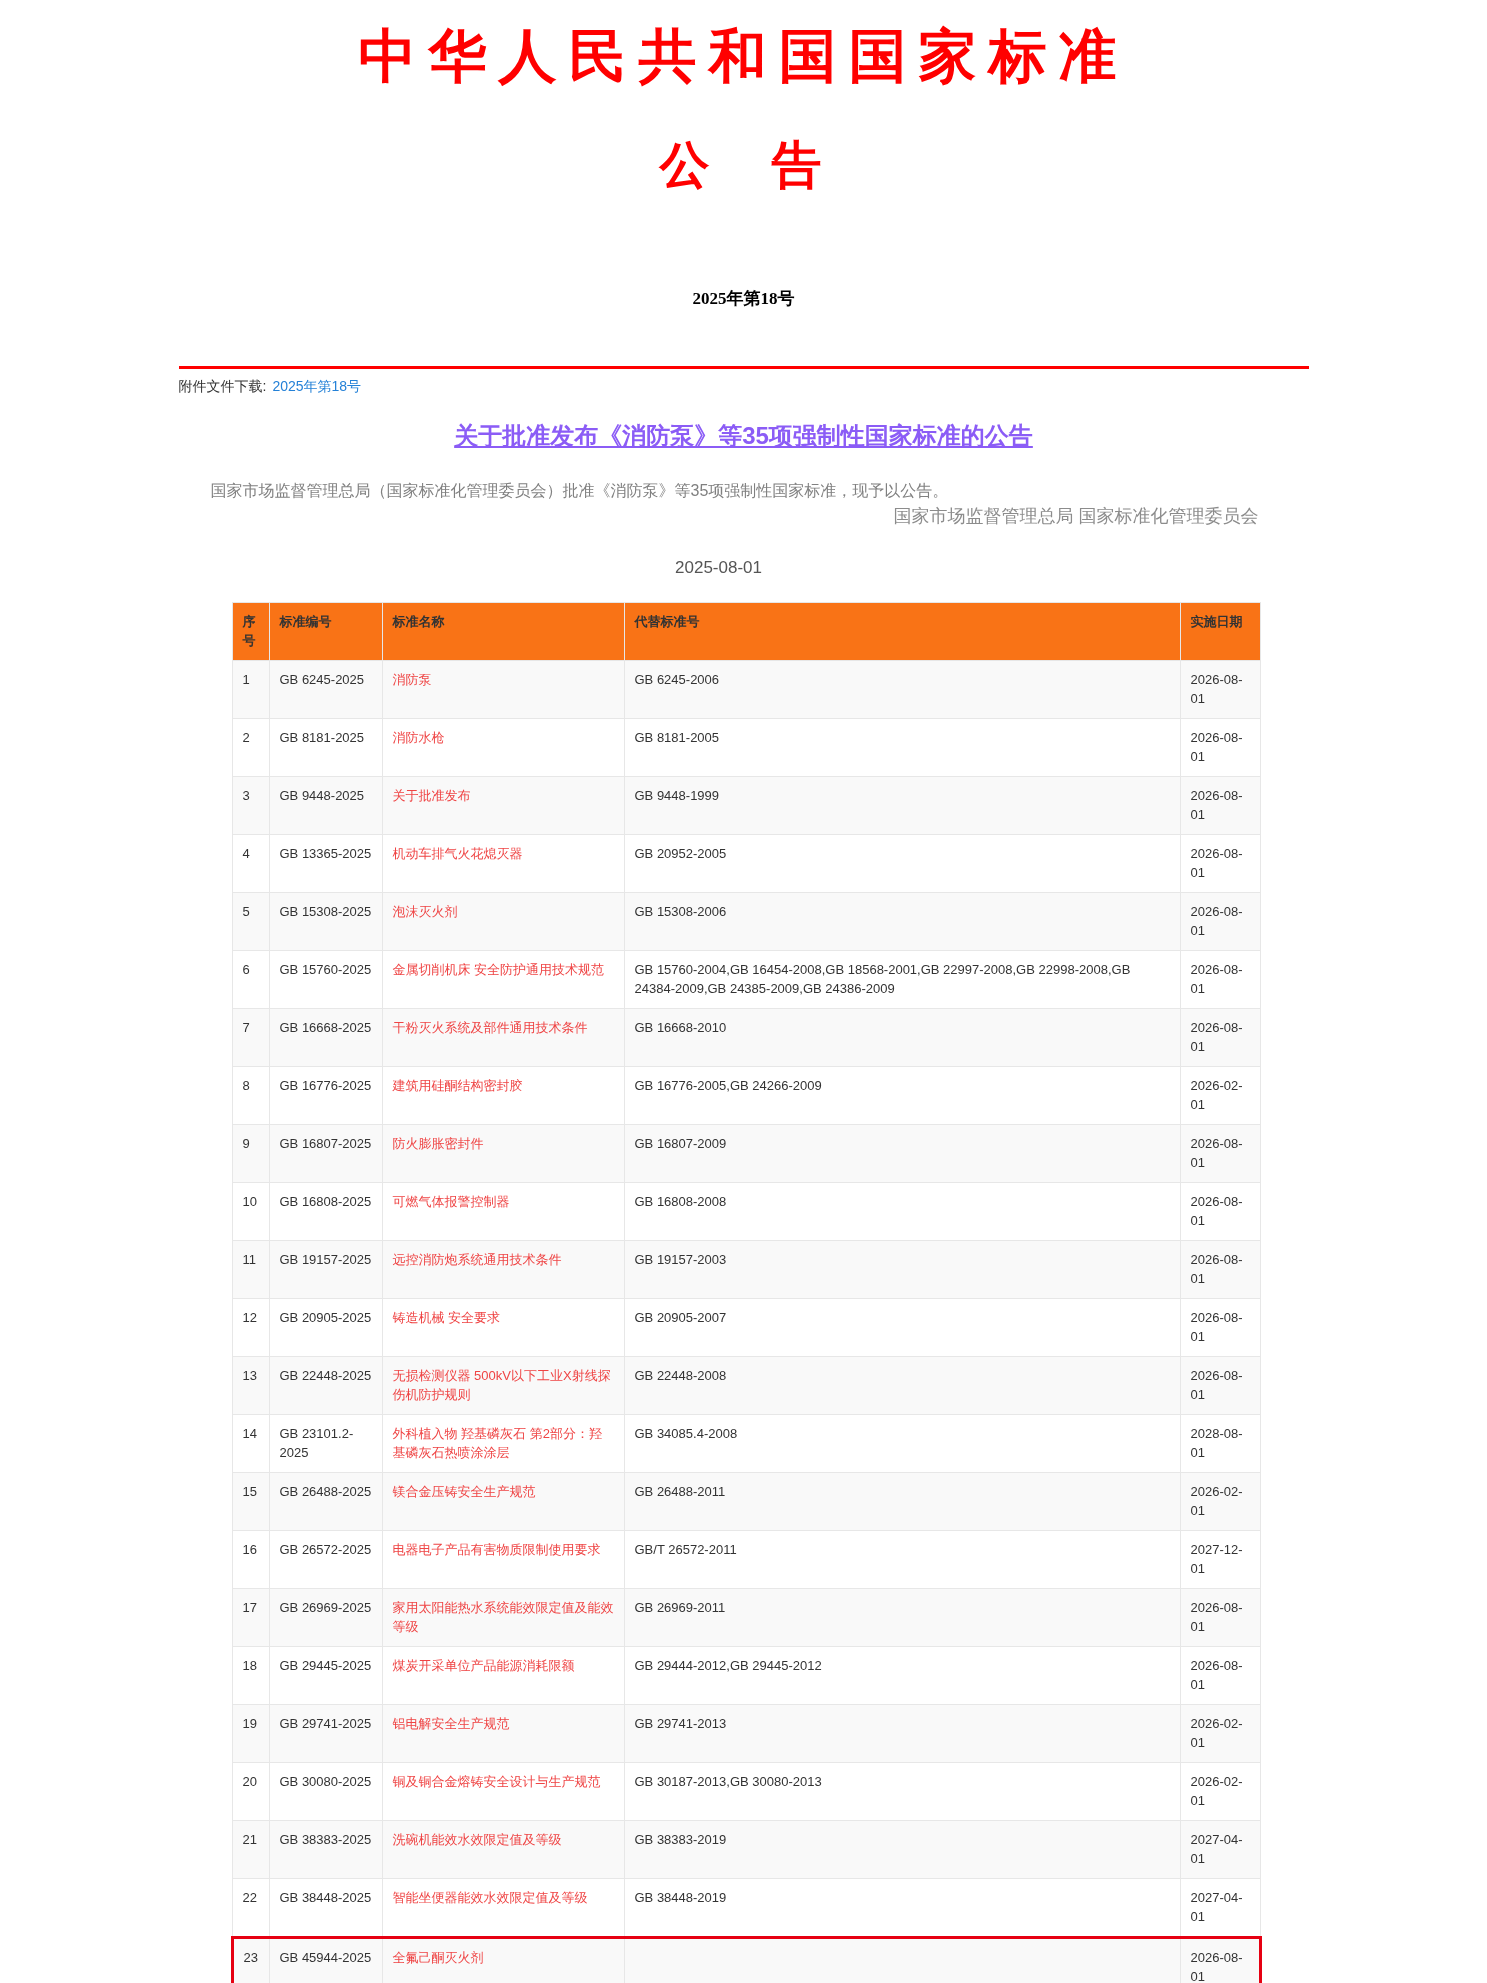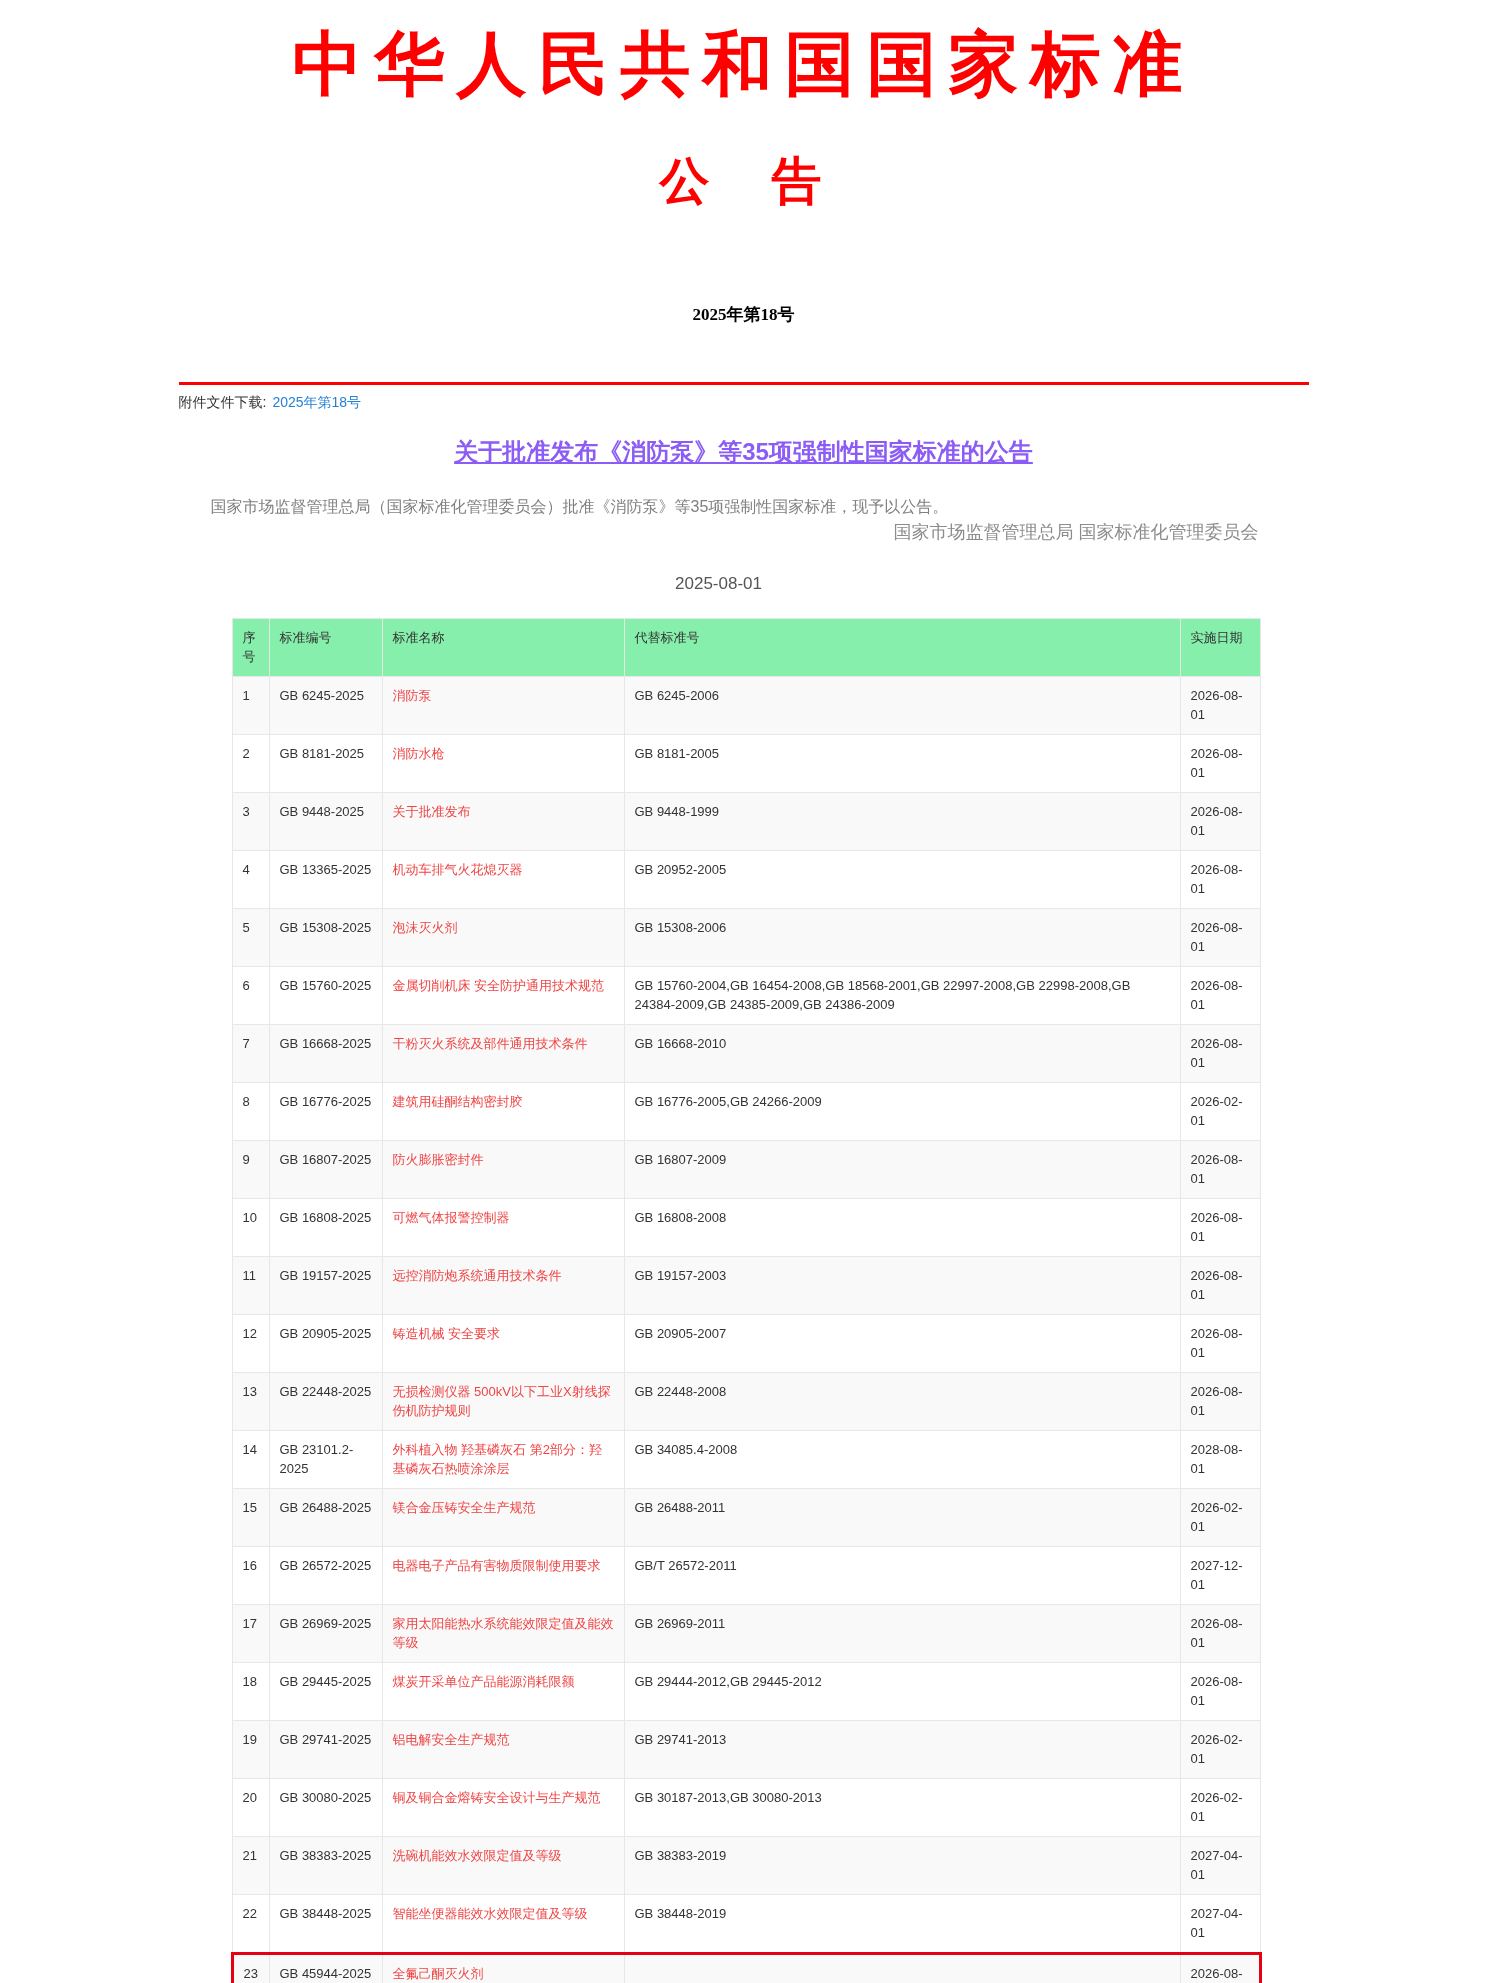--- a/index.html
+++ b/index.html
@@ -11,21 +11,21 @@
     color: #333333;
   }
   .content {
     width: 1130px;
     margin: 0 auto;
     padding-top: 18px;
   }
   .doc-title {
     font-family: "Liberation Serif", "DejaVu Serif", serif;
     font-weight: bold;
-    font-size: 70px;
+    font-size: 58px;
     letter-spacing: 12px;
     color: #ff0000;
     text-align: center;
   }
   .doc-subtitle {
     font-family: "Liberation Serif", "DejaVu Serif", serif;
     font-weight: bold;
     font-size: 50px;
     letter-spacing: 6px;
     color: #ff0000;
@@ -95,22 +95,22 @@
   }
   table.standards th, table.standards td {
     border: 1px solid #e7e7e7;
     padding: 9px 10px;
     text-align: left;
     vertical-align: baseline;
     line-height: 1.5;
     word-wrap: break-word;
   }
   table.standards th {
-    font-weight: normal;
-    background: #86efac;
+    font-weight: bold;
+    background: #f97316;
     color: #333333;
   }
   table.standards tbody tr:nth-child(odd) { background: #f9f9f9; }
   table.standards tbody tr:nth-child(even) { background: #ffffff; }
   col.c-seq  { width: 37px; }
   col.c-code { width: 113px; }
   col.c-name { width: 242px; }
   col.c-repl { width: 556px; }
   col.c-date { width: 80px; }
   td.name-cell a {

